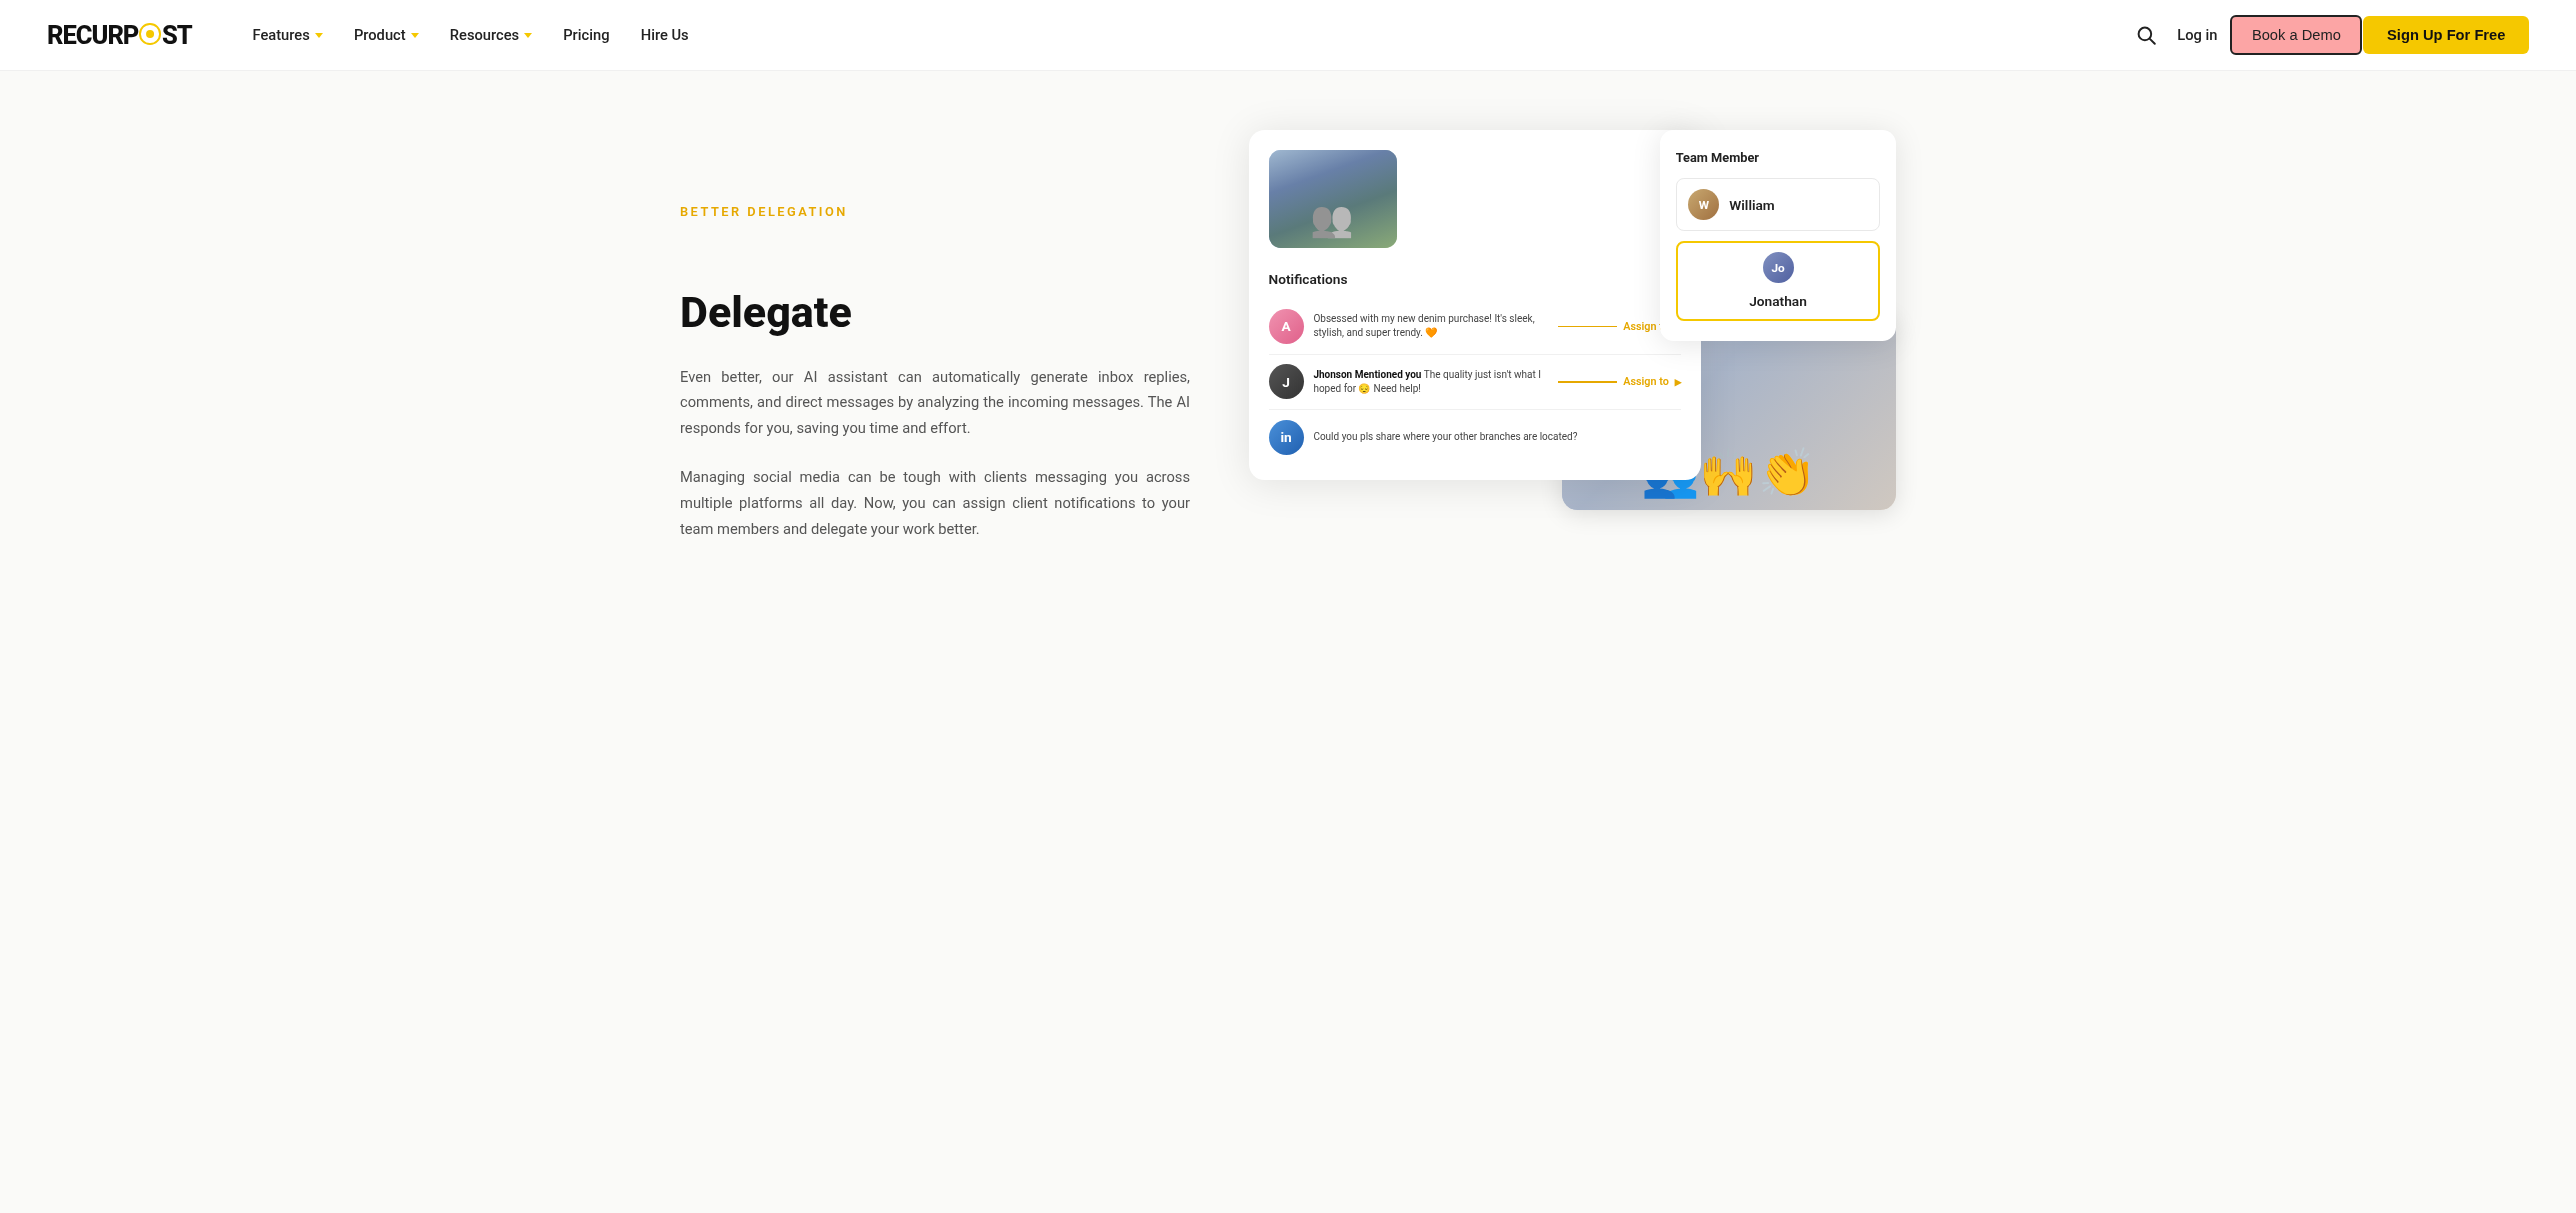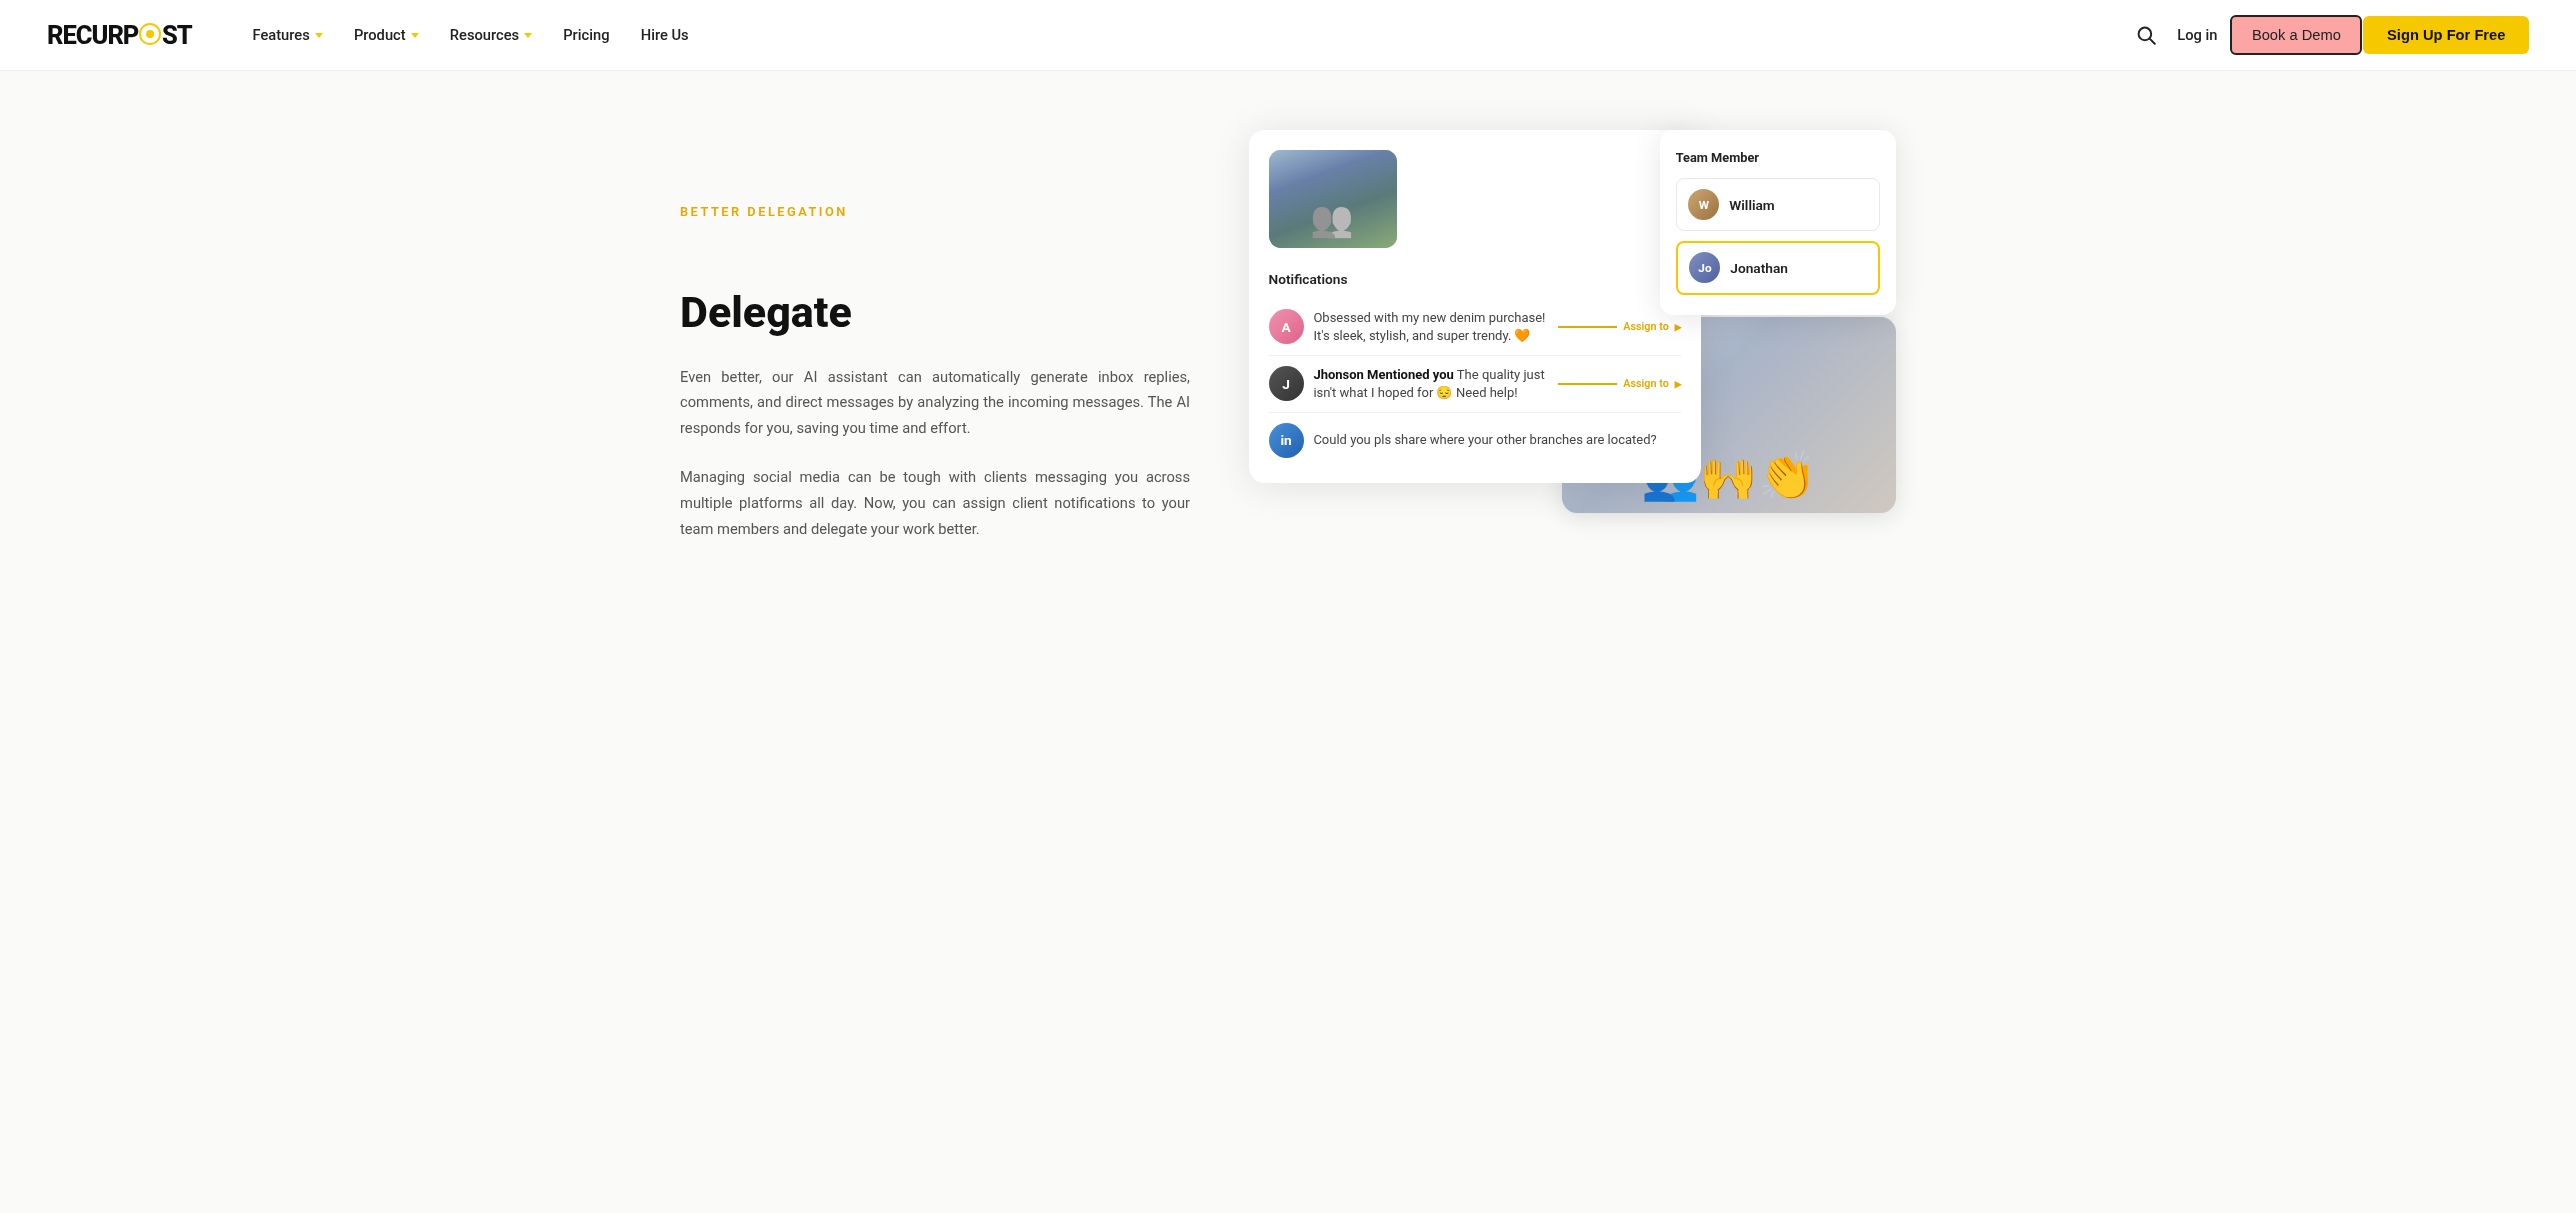--- a/index.html
+++ b/index.html
@@ -223,21 +223,21 @@
       justify-content: center;
       font-size: 13.7px;
       font-weight: 700;
       color: #fff;
     }
     .notif-avatar.pink { background: linear-gradient(135deg, #f093b0, #e0608a); }
     .notif-avatar.dark { background: linear-gradient(135deg, #555, #333); }
     .notif-avatar.blue { background: linear-gradient(135deg, #4a90d9, #2060b0); }
 
     .notif-text {
-      font-size: 13px;
+      font-size: 10px;
       line-height: 1.4;
       color: #444;
       flex: 1;
     }
     .notif-text strong { color: #111; }
     .assign-arrow {
       display: flex;
       align-items: center;
       gap: 5.9px;
       font-size: 10.8px;
@@ -280,21 +280,21 @@
       display: flex;
       align-items: center;
       gap: 9.8px;
       padding: 9.8px 11.8px;
       border: 1.5px solid #e8e8e8;
       border-radius: 7.9px;
       margin-bottom: 9.8px;
       cursor: pointer;
       transition: border-color 0.15s;
     }
-    .team-member-row:last-child { margin-bottom: 0; }
+    .team-member-row:last-child { margin-bottom: 0; flex-direction: column; }
     .team-member-row.selected { border-color: #f5c800; border-width: 2px; }
     .member-avatar {
       width: 31px;
       height: 31px;
       border-radius: 50%;
       flex-shrink: 0;
       display: flex;
       align-items: center;
       justify-content: center;
       font-size: 11.8px;

